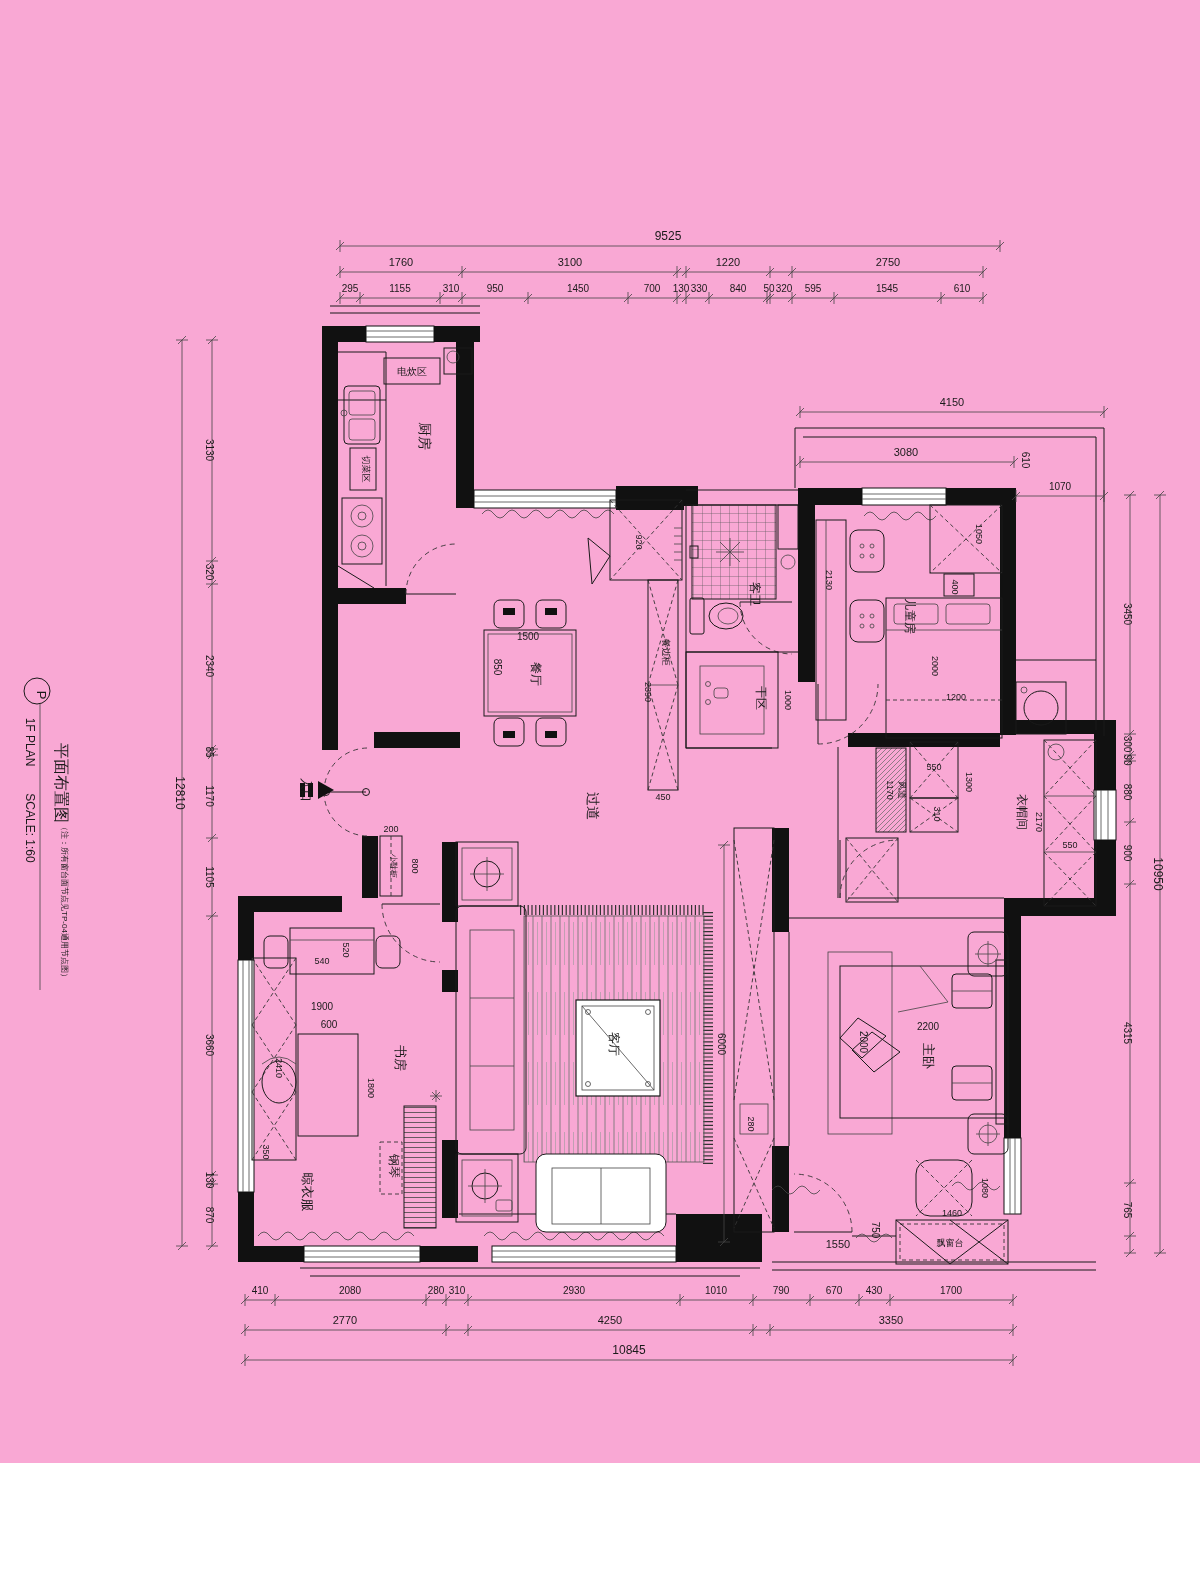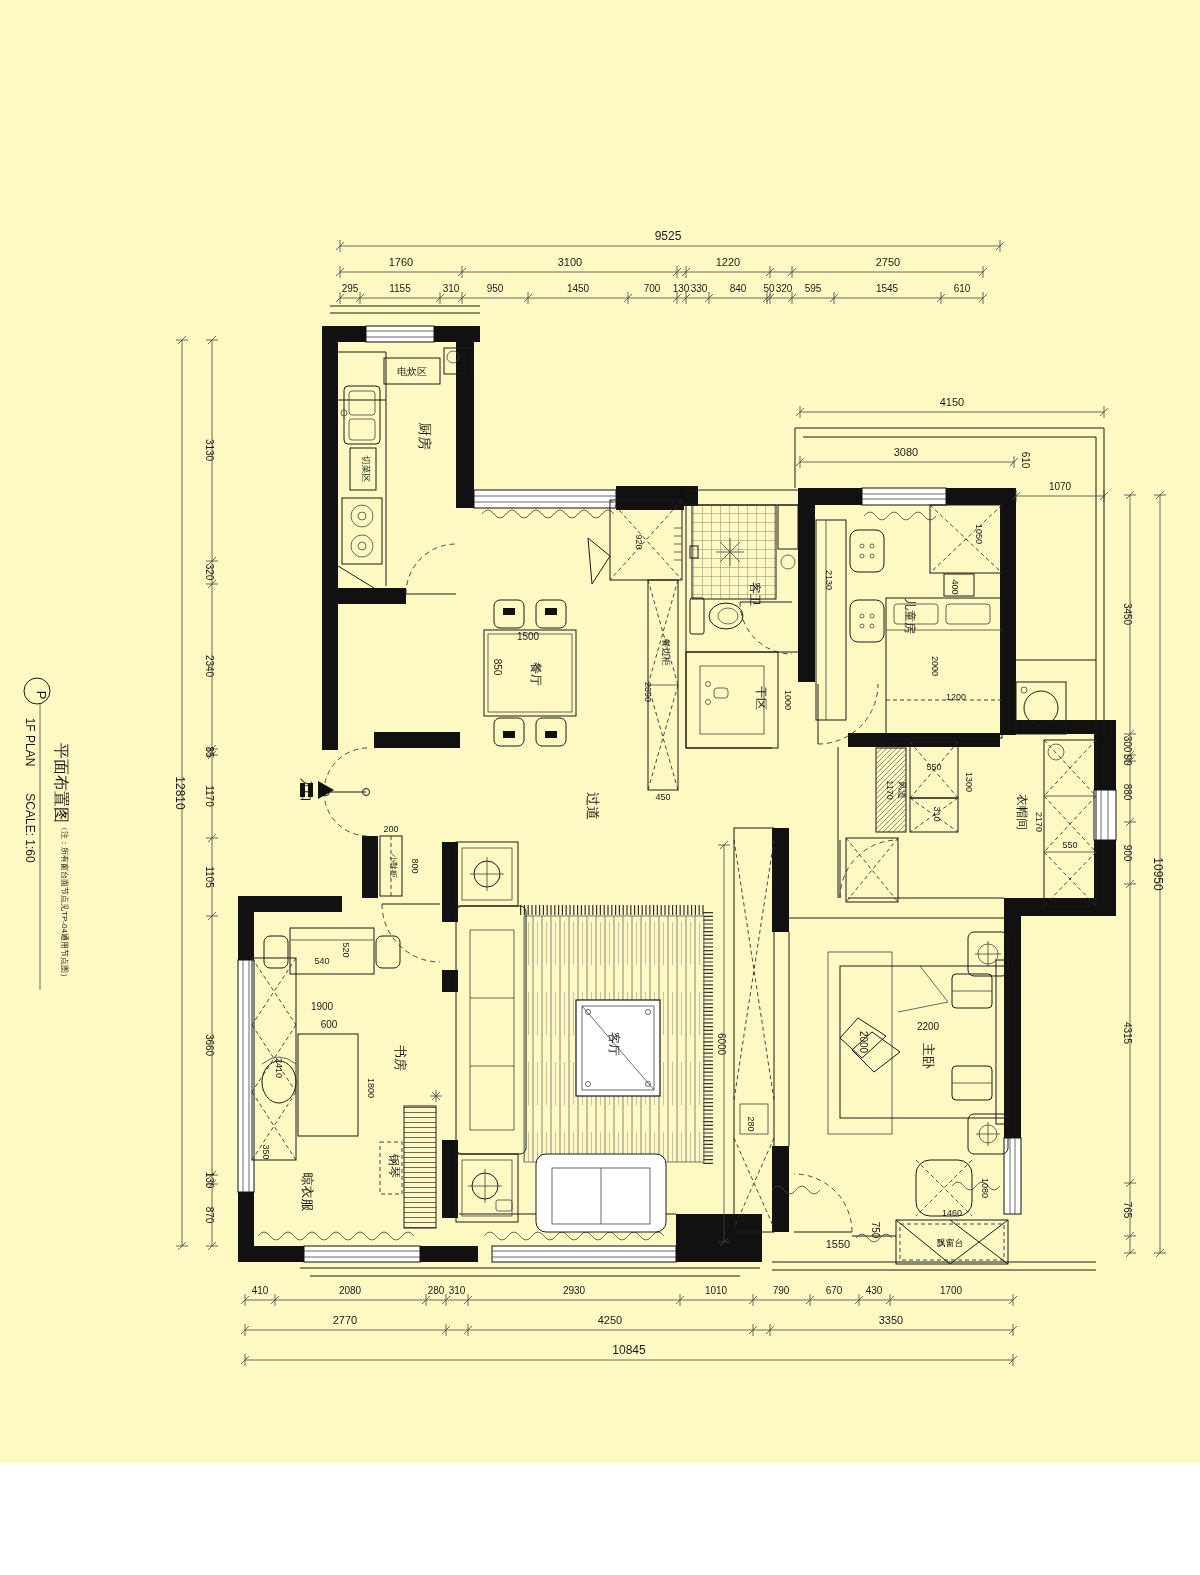--- a/index.html
+++ b/index.html
@@ -1,16 +1,16 @@
 <!DOCTYPE html>
 <html><head>
 <meta charset="utf-8">
 <style>
   html,body{margin:0;padding:0;background:#fff;}
-  .sheet{position:relative;width:1200px;height:1463px;background:#fef9c3;overflow:hidden;}
+  .sheet{position:relative;width:1200px;height:1463px;background:#f9a8d4;overflow:hidden;}
   svg{position:absolute;left:0;top:0;}
   svg text{font-family:"Liberation Sans","DejaVu Sans",sans-serif;fill:#1a1a1a;}
   .wall{fill:#111;stroke:none;}
   .thin{fill:none;stroke:#1a1a1a;stroke-width:1;}
   .lite{fill:none;stroke:#444;stroke-width:.8;}
   .dash{fill:none;stroke:#333;stroke-width:.9;stroke-dasharray:4 3;}
   .door{fill:none;stroke:#333;stroke-width:.9;stroke-dasharray:5 4;}
   .win{fill:#fff;stroke:#111;stroke-width:1;}
   .dimline{stroke:#444;stroke-width:.8;fill:none;}
 </style>

